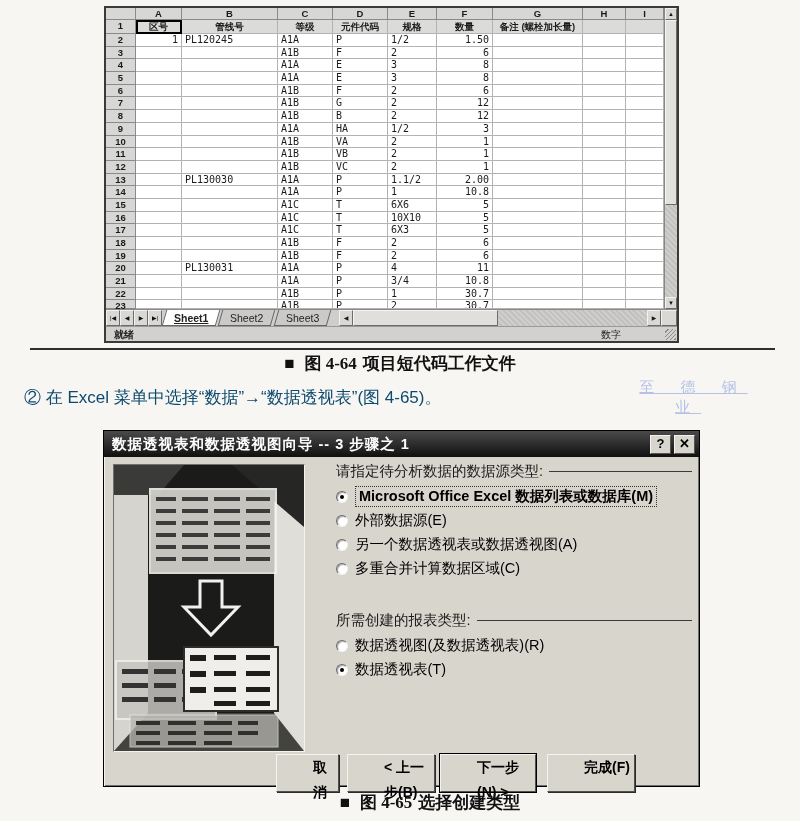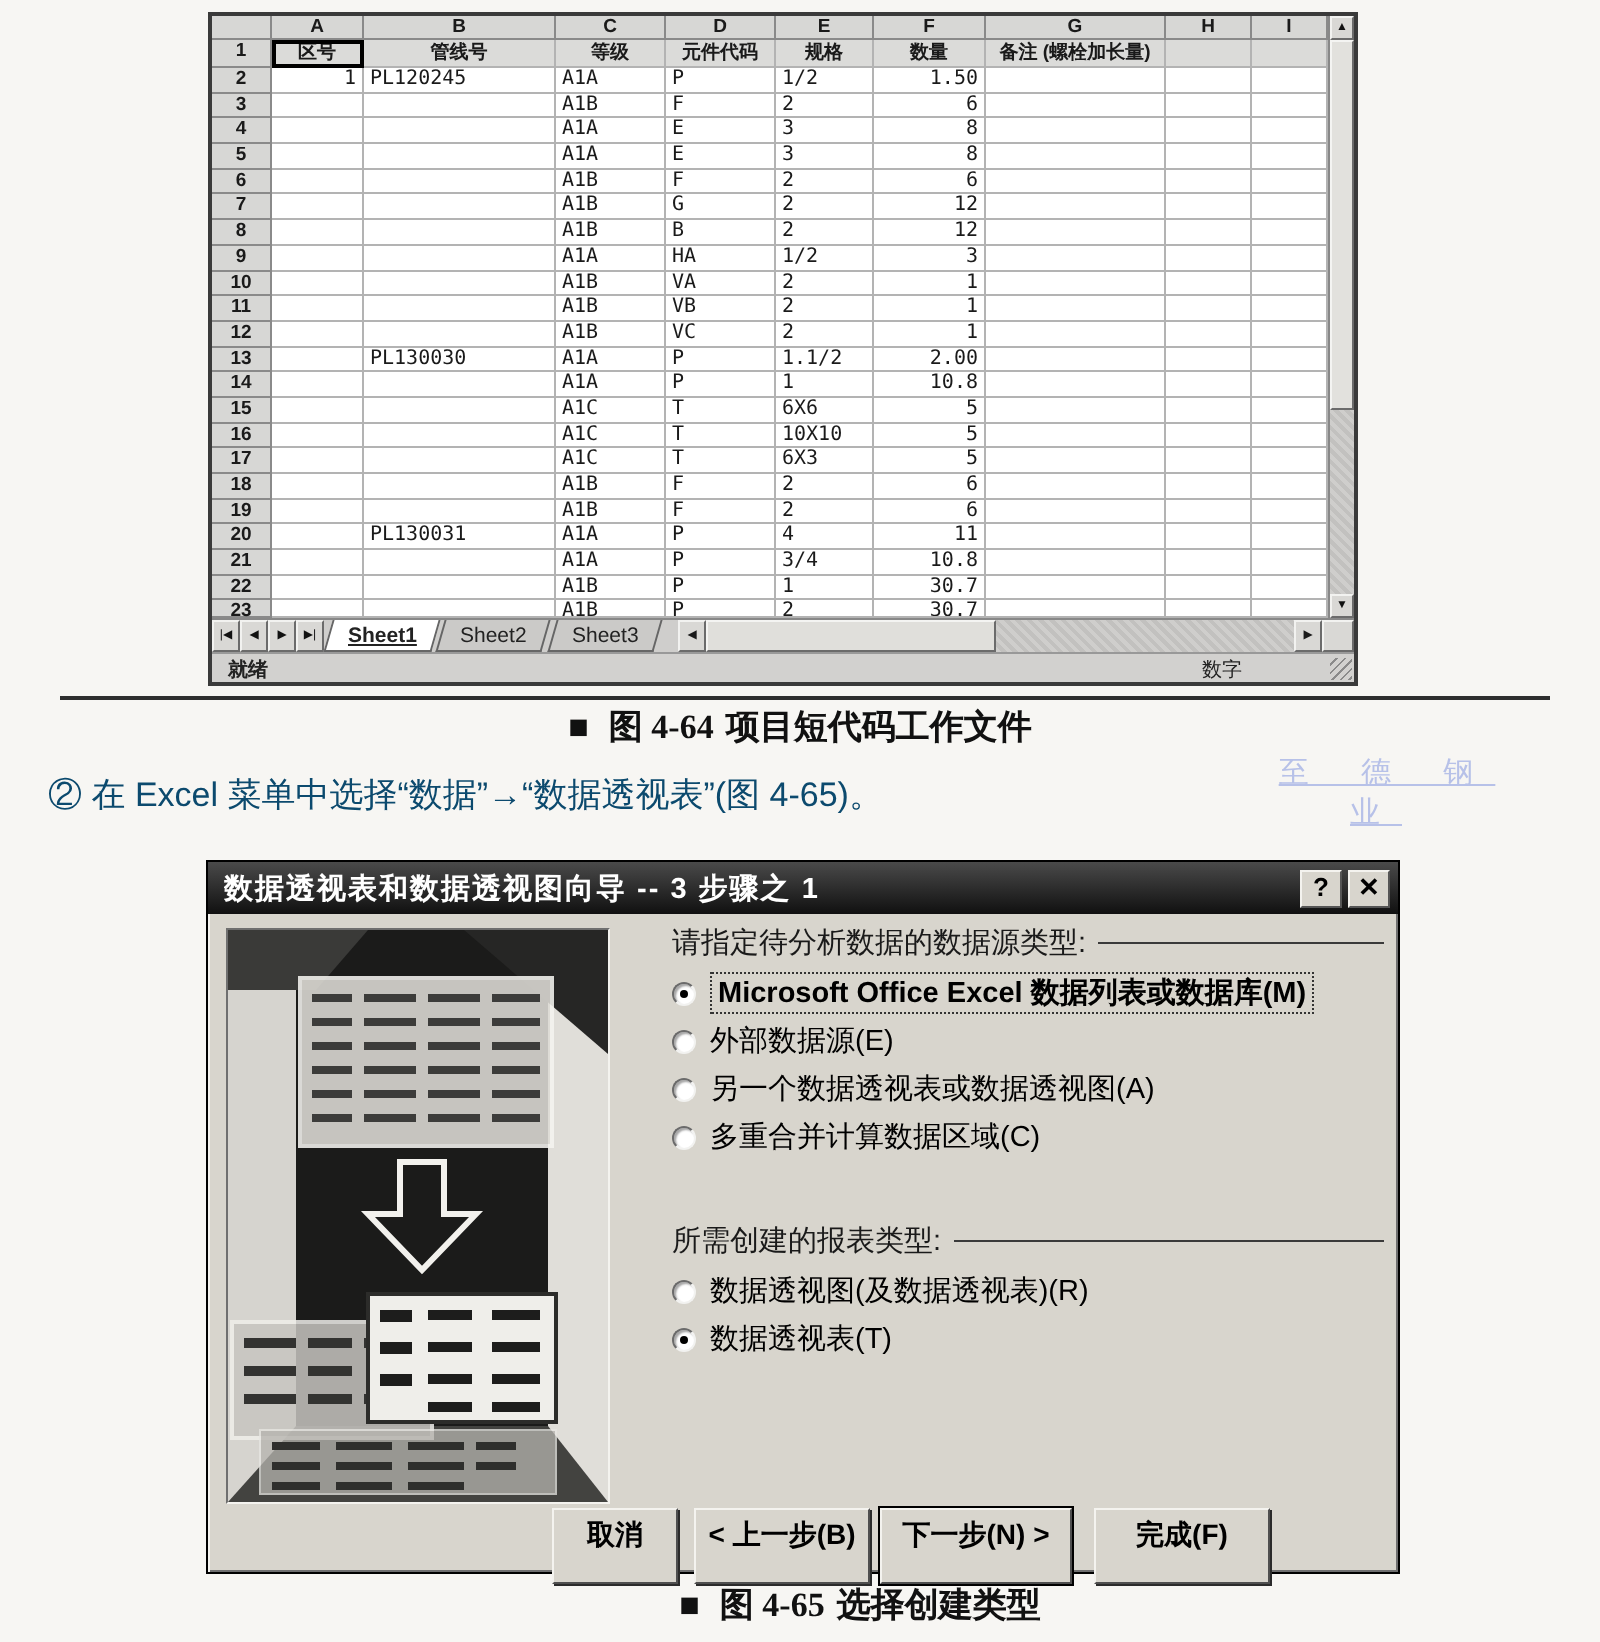--- a/index.html
+++ b/index.html
@@ -69,21 +69,21 @@
   .group-label { display:flex; align-items:center; margin-bottom:6px; white-space:nowrap;margin-left:20px; }
   .group-label .hline { flex:1; border-top:1px solid #3a3a3a; margin-left:6px; }
   .radio-row { display:flex; align-items:center; margin:5px 0 5px 20px; height:19px; }
   .radio { width:12px; height:12px; border-radius:50%; background:#fff; border:1px solid; border-color:#6b6b6b #f2f2f0 #f2f2f0 #6b6b6b; box-shadow:inset 1px 1px 1px rgba(0,0,0,.35); margin-right:7px; flex:none; position:relative; }
   .radio.selected::after { content:""; position:absolute; left:3px; top:3px; width:4px; height:4px; border-radius:50%; background:#000; }
   .radio-label { white-space:nowrap; color:#000; }
   .focus-box { border:1px dotted #333; padding:0 3px; font-weight:bold; }
   .gap { height:28px; }
 
   .dlg-buttons { position:absolute; left:0; bottom:5px; width:100%; height:28px; }
-  .dlg-btn { position:absolute; height:38px; background:#d8d5cd; border:1px solid; border-color:#f4f3ef #4f4f4f #4f4f4f #f4f3ef; box-shadow:1px 1px 0 #2b2b2b; font-weight:bold; font-size:14px; text-align:center; line-height:25px; color:#000; }
+  .dlg-btn { position:absolute; height:38px; background:#d8d5cd; border:1px solid; border-color:#f4f3ef #4f4f4f #4f4f4f #f4f3ef; box-shadow:1px 1px 0 #2b2b2b; font-weight:bold; font-size:14px; text-align:left; line-height:25px; color:#000;padding-left:36px; }
   .btn-cancel { left:172px; width:63px; }
   .btn-back { left:243px; width:88px; }
   .btn-next { left:336px; width:96px; outline:1.5px solid #000; }
   .btn-finish { left:443px; width:88px; }
 </style>
 </head>
 <body>
 
 <div class="excel-window">
   <div class="sheet-area">

